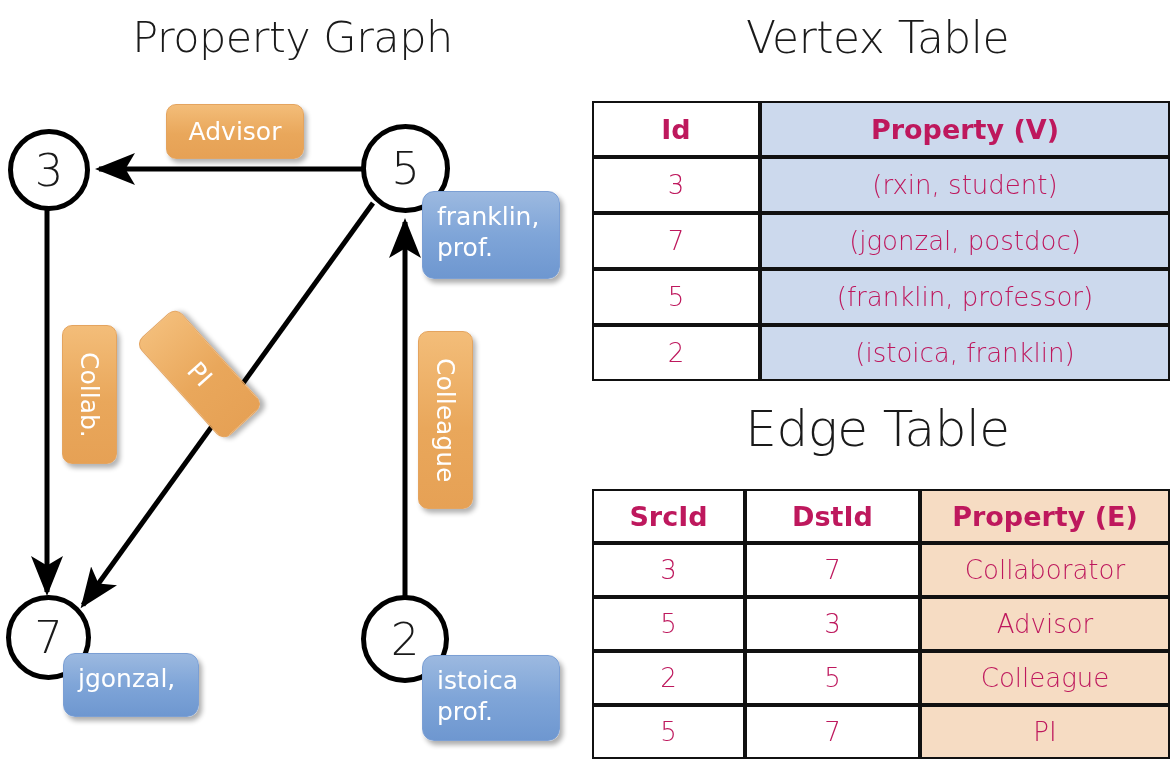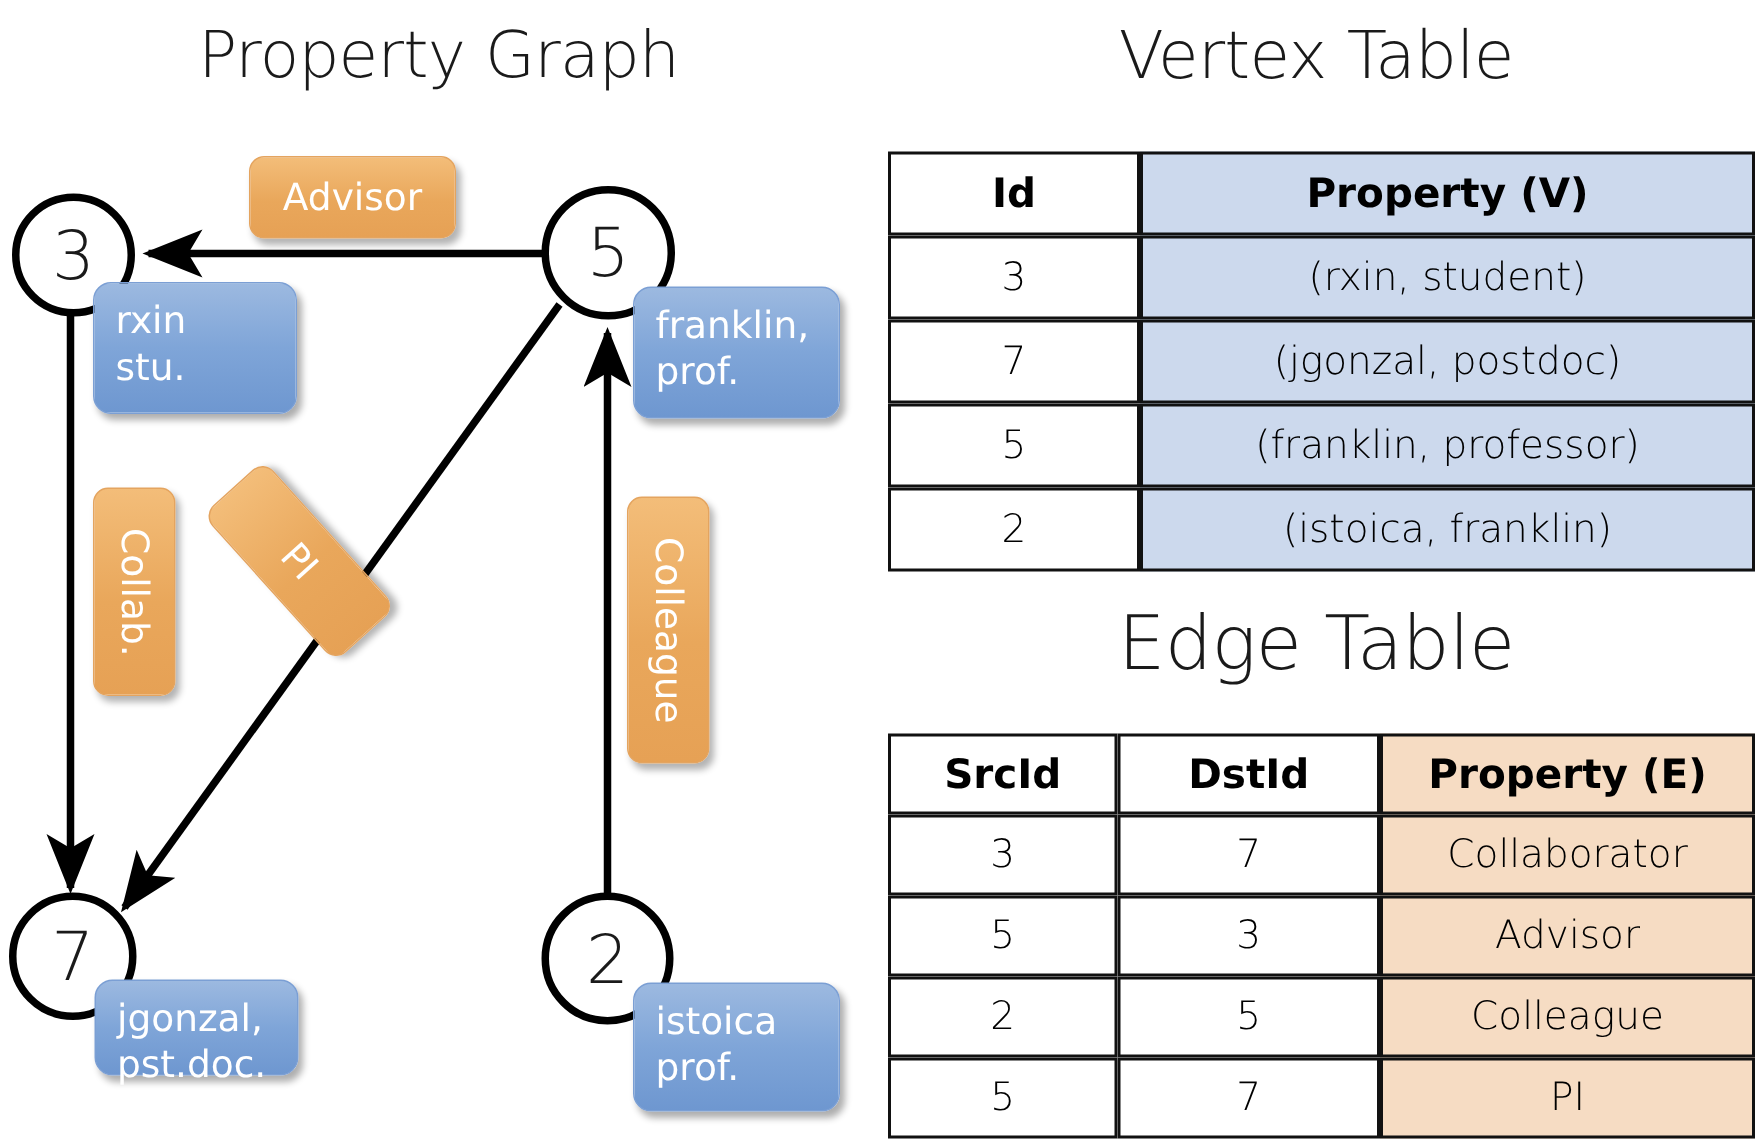--- a/index.html
+++ b/index.html
@@ -113,21 +113,21 @@
   }
 
   
   .data-table {
     position: absolute;
     border-collapse: separate;
     border-spacing: 0;
     font-family: "DejaVu Sans", sans-serif;
     font-weight: 300;
     font-size: 26px;
-    color: #000000;
+    color: #be185d;
   }
   .data-table td, .data-table th {
     border: 2px solid #111;
     text-align: center;
     padding: 0;
     font-weight: 300;
     box-sizing: border-box;
   }
   .data-table th {
     font-weight: 700;
@@ -188,31 +188,26 @@
   <div class="node-circle" style="left:361px; top:124px; width:89px; height:89px;">
     <span>5</span>
   </div>
   <div class="node-circle" style="left:6px; top:595px; width:85px; height:85px;">
     <span>7</span>
   </div>
   <div class="node-circle" style="left:361px; top:595px; width:88px; height:88px;">
     <span>2</span>
   </div>
 
-  <div class="prop-box" style="left:62px; top:188px; width:136px; height:88px;">
-    <div>rxin</div>
-    <div>stu.</div>
-  </div>
   <div class="prop-box" style="left:422px; top:191px; width:138px; height:88px;">
     <div>franklin,</div>
     <div>prof.</div>
   </div>
   <div class="prop-box" style="left:63px; top:653px; width:136px; height:64px;">
     <div>jgonzal,</div>
-    <div>pst.doc.</div>
   </div>
   <div class="prop-box" style="left:422px; top:655px; width:138px; height:86px;">
     <div>istoica</div>
     <div>prof.</div>
   </div>
 
   <div class="edge-label" style="left:166px; top:104px; width:138px; height:55px;">
     <span>Advisor</span>
   </div>
 

